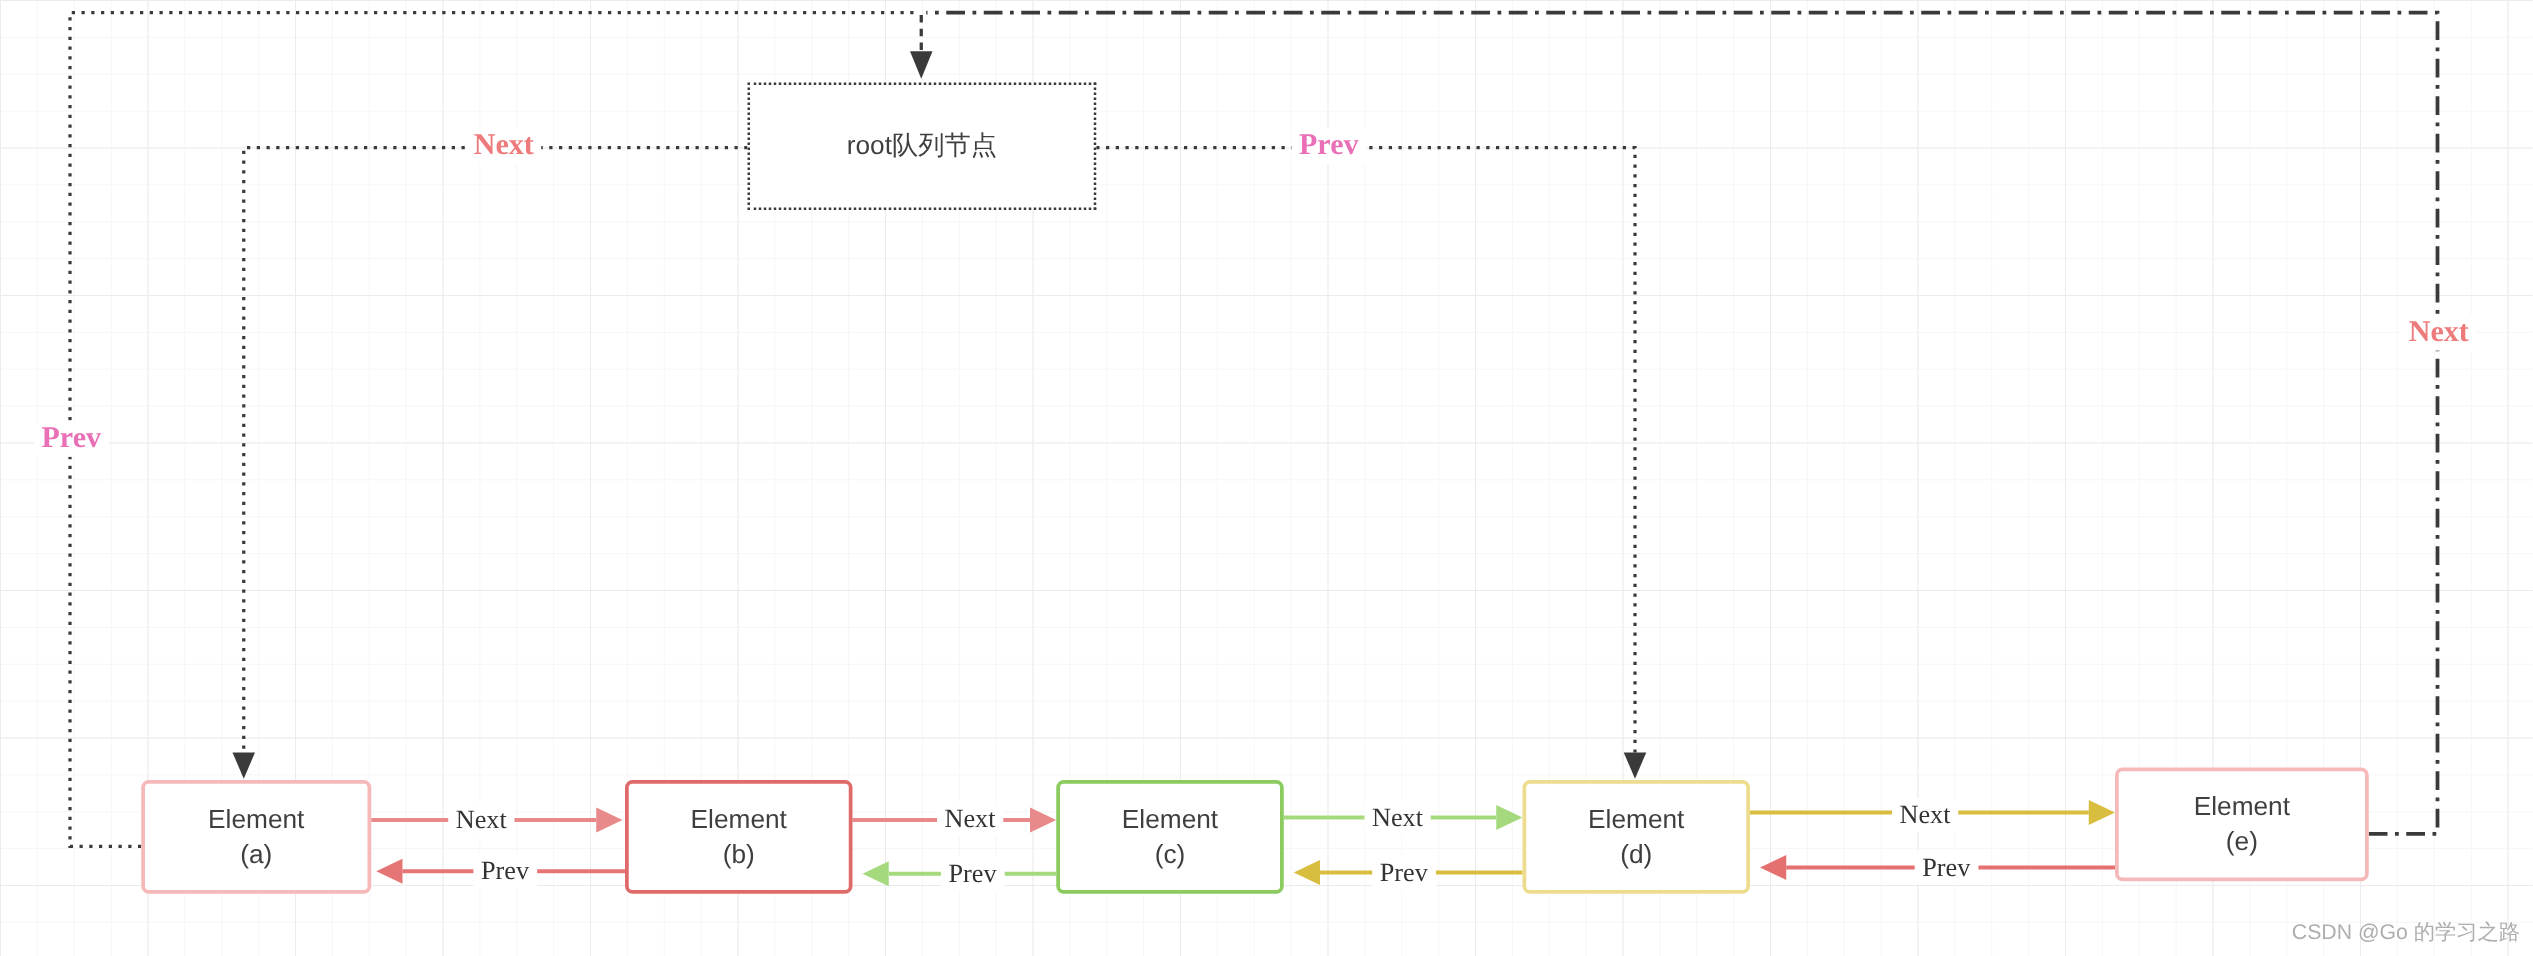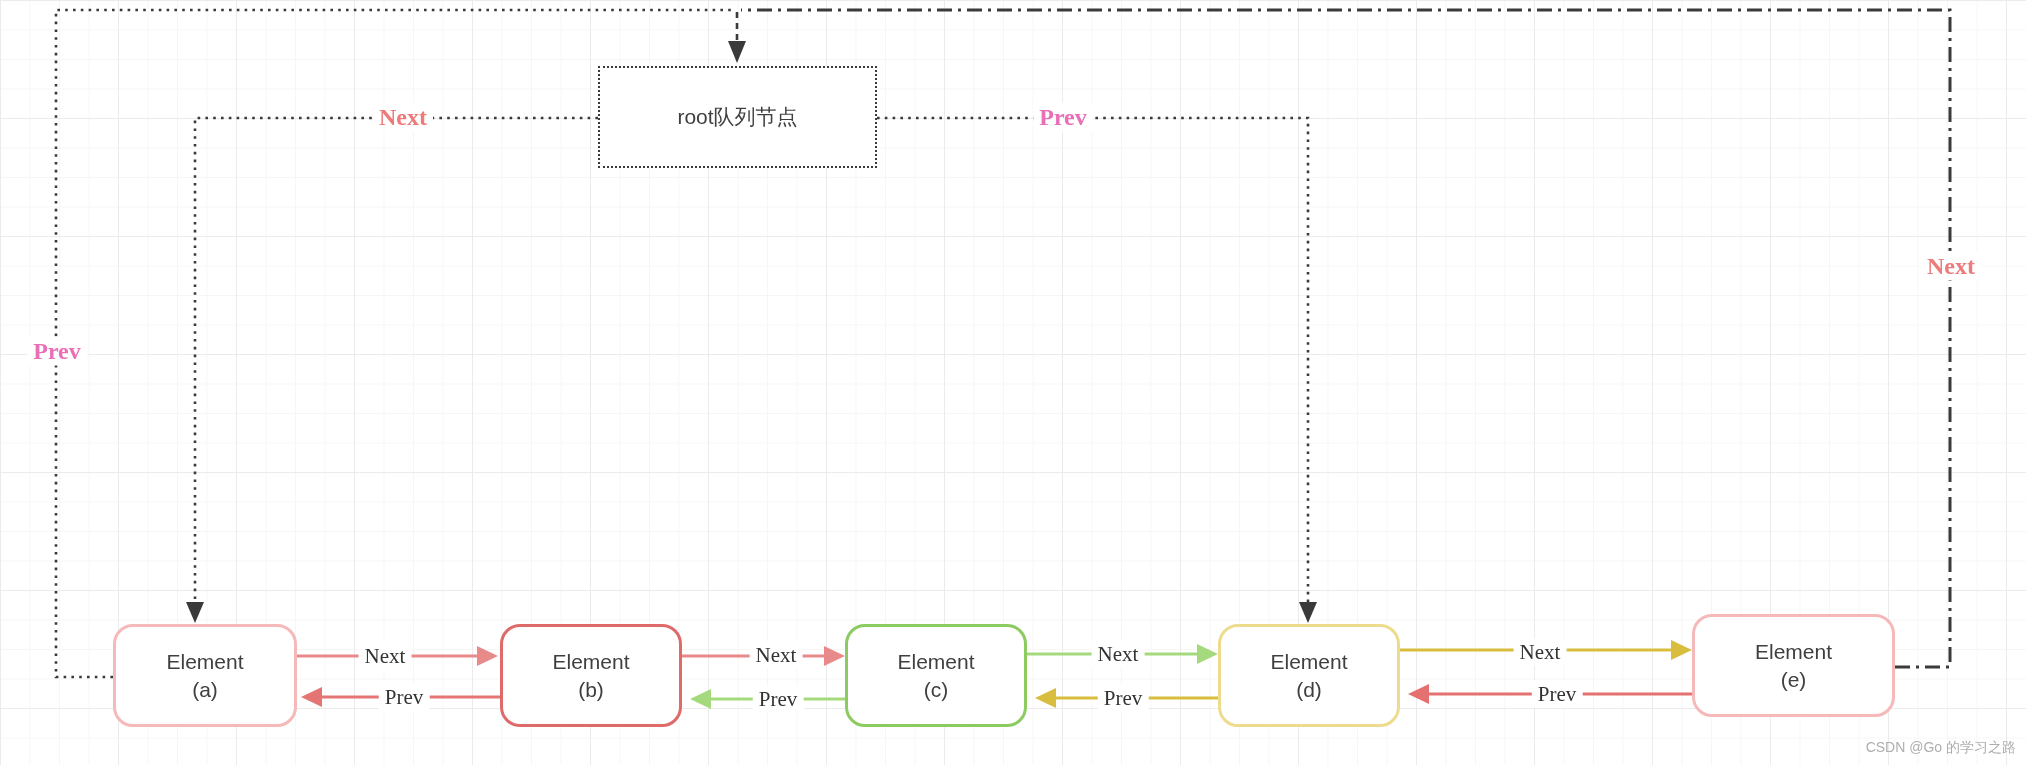--- a/index.html
+++ b/index.html
@@ -21,36 +21,36 @@
   svg.wires{position:absolute;left:0;top:0;z-index:1;}
   .node{
     position:absolute;background:#ffffff;display:flex;flex-direction:column;
     align-items:center;justify-content:center;text-align:center;
     color:#3f3f3f;font-size:21px;line-height:1.3;z-index:2;box-sizing:border-box;
   }
   .root-node{
     left:598px;top:66px;width:279px;height:102px;
     border:2px dotted #3a3a3a;font-size:21px;
   }
-  .elem{border-radius:20px;width:184px;height:103px;border:3px solid;}
+  .elem{border-radius:6px;width:184px;height:91px;border:3px solid;}
   .elem-a{left:113px;top:624px;border-color:#f6b9b9;}
   .elem-b{left:500px;top:624px;width:182px;border-color:#df6a6a;}
   .elem-c{left:845px;top:624px;width:182px;border-color:#8bcb60;}
   .elem-d{left:1218px;top:624px;width:182px;border-color:#eedc8e;}
   .elem-e{left:1692px;top:614px;width:203px;border-color:#f6b9b9;}
   .lbl{
     position:absolute;transform:translate(-50%,-50%);background:#ffffff;
     padding:1px 6px;white-space:nowrap;z-index:3;font-family:Liberation Serif, serif;
   }
   .lbl-inner{font-size:21px;color:#333333;}
   .lbl-colored{font-size:24px;font-weight:bold;}
   .col-next{color:#ee7b7b;}
   .col-prev{color:#e96fb6;}
   .watermark{
-    position:absolute;right:10px;bottom:8px;color:#aeaeae;font-size:14px;
+    position:absolute;right:10px;bottom:8px;color:#aeaeae;font-size:17px;
     z-index:3;background:transparent;
   }
 </style>
 </head>
 <body>
 
 <div class="canvas">
 
   <svg class="wires" width="2026" height="765" viewBox="0 0 2026 765">
 

